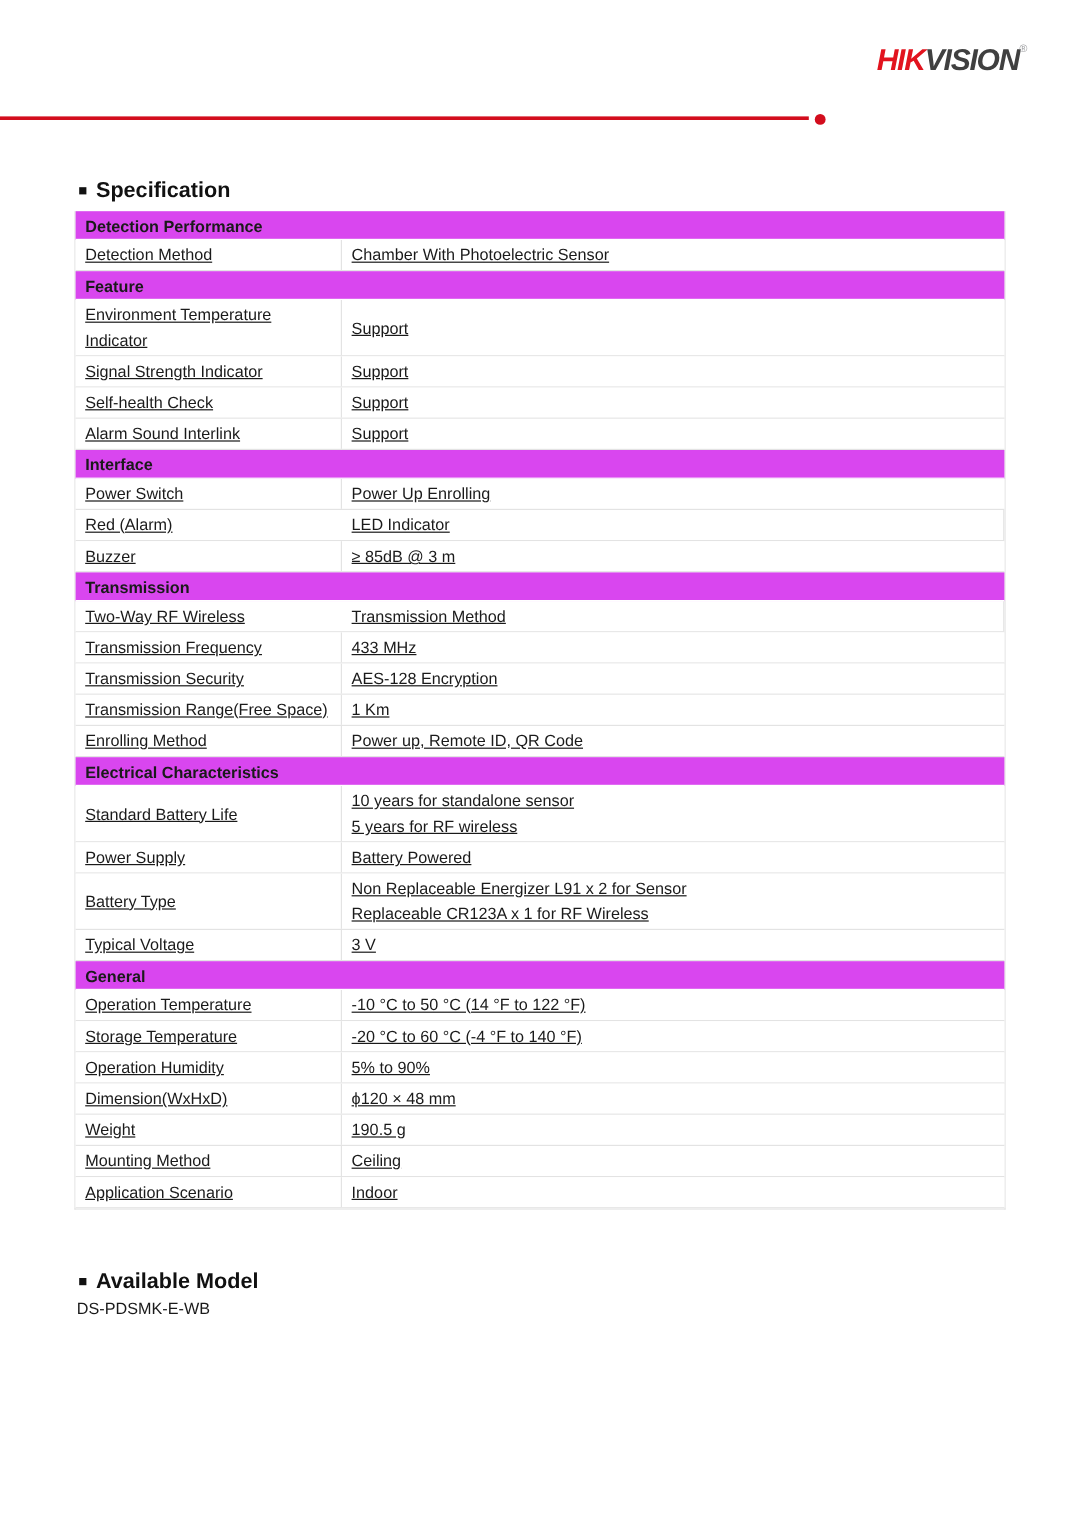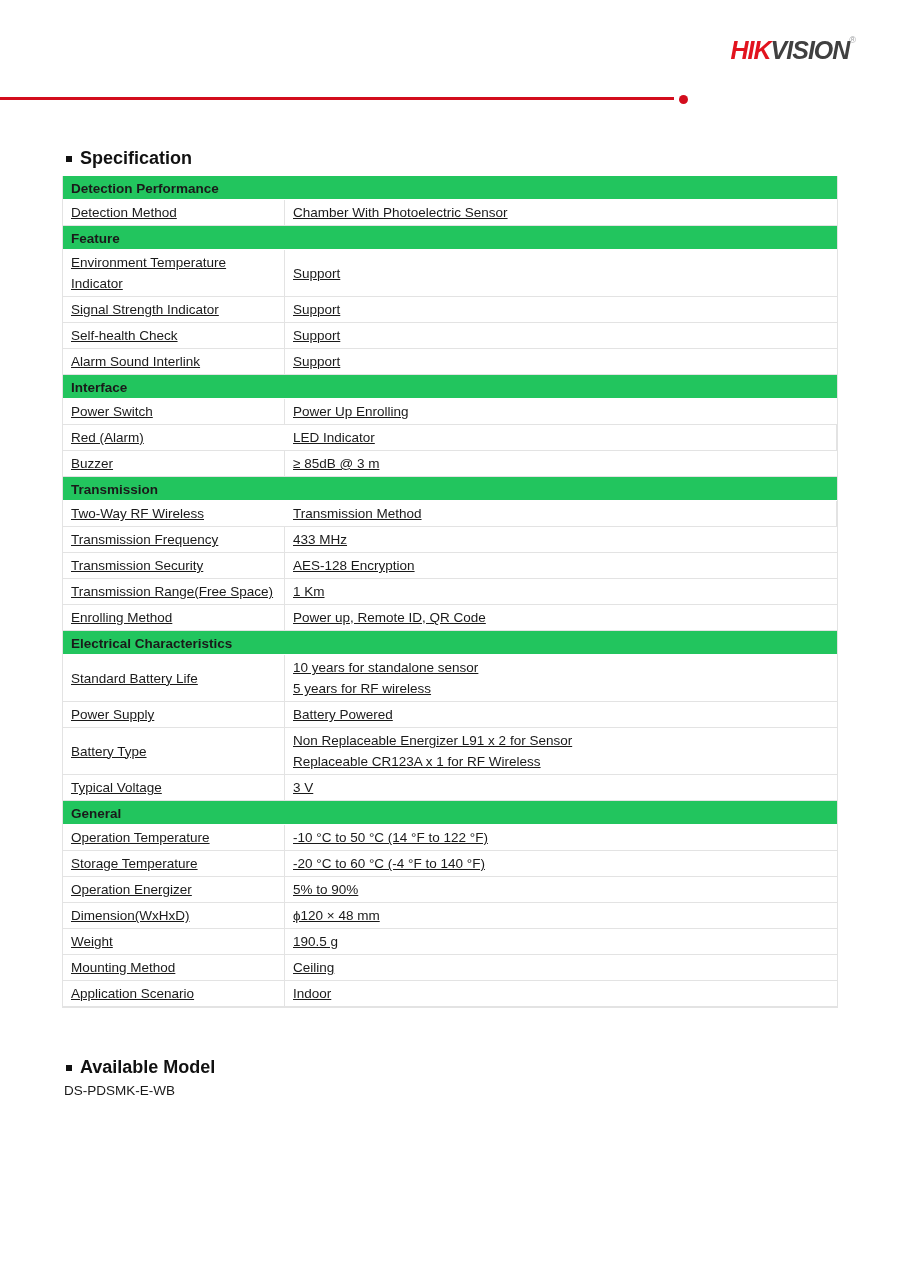--- a/index.html
+++ b/index.html
@@ -76,21 +76,21 @@
   }
 
   
   .spec-table {
     width: 776px;
     border: 1px solid #e3e3e3;
     border-top: none;
     font-size: 13.5px;
   }
   .sec-header {
-    background: #22c55e;
+    background: #d946ef;
     font-weight: 700;
     padding: 3px 8px 2px 8px;
     min-height: 24px;
     display: flex;
     align-items: center;
     border-bottom: 1px solid #ffffff;
   }
   .row {
     display: grid;
     grid-template-columns: 222px 1fr;
@@ -249,21 +249,21 @@
             <div>-10 °C to 50 °C (14 °F to 122 °F)</div>
           </div>
         </div>
         <div class="row">
           <div class="cell label">Storage Temperature</div>
           <div class="cell value">
             <div>-20 °C to 60 °C (-4 °F to 140 °F)</div>
           </div>
         </div>
         <div class="row">
-          <div class="cell label">Operation Energizer</div>
+          <div class="cell label">Operation Humidity</div>
           <div class="cell value">
             <div>5% to 90%</div>
           </div>
         </div>
         <div class="row">
           <div class="cell label">Dimension(WxHxD)</div>
           <div class="cell value">
             <div>ϕ120 × 48 mm</div>
           </div>
         </div>

